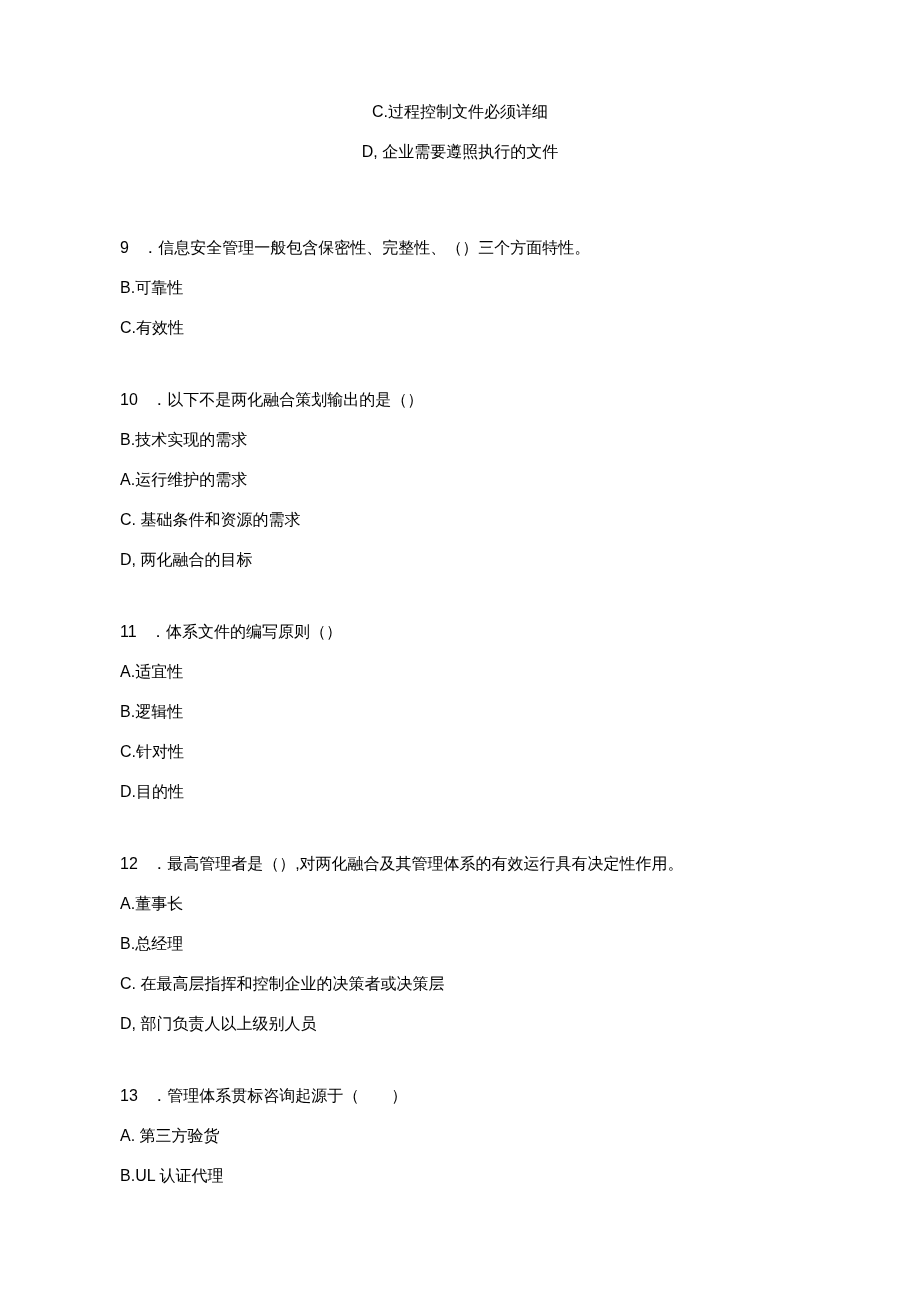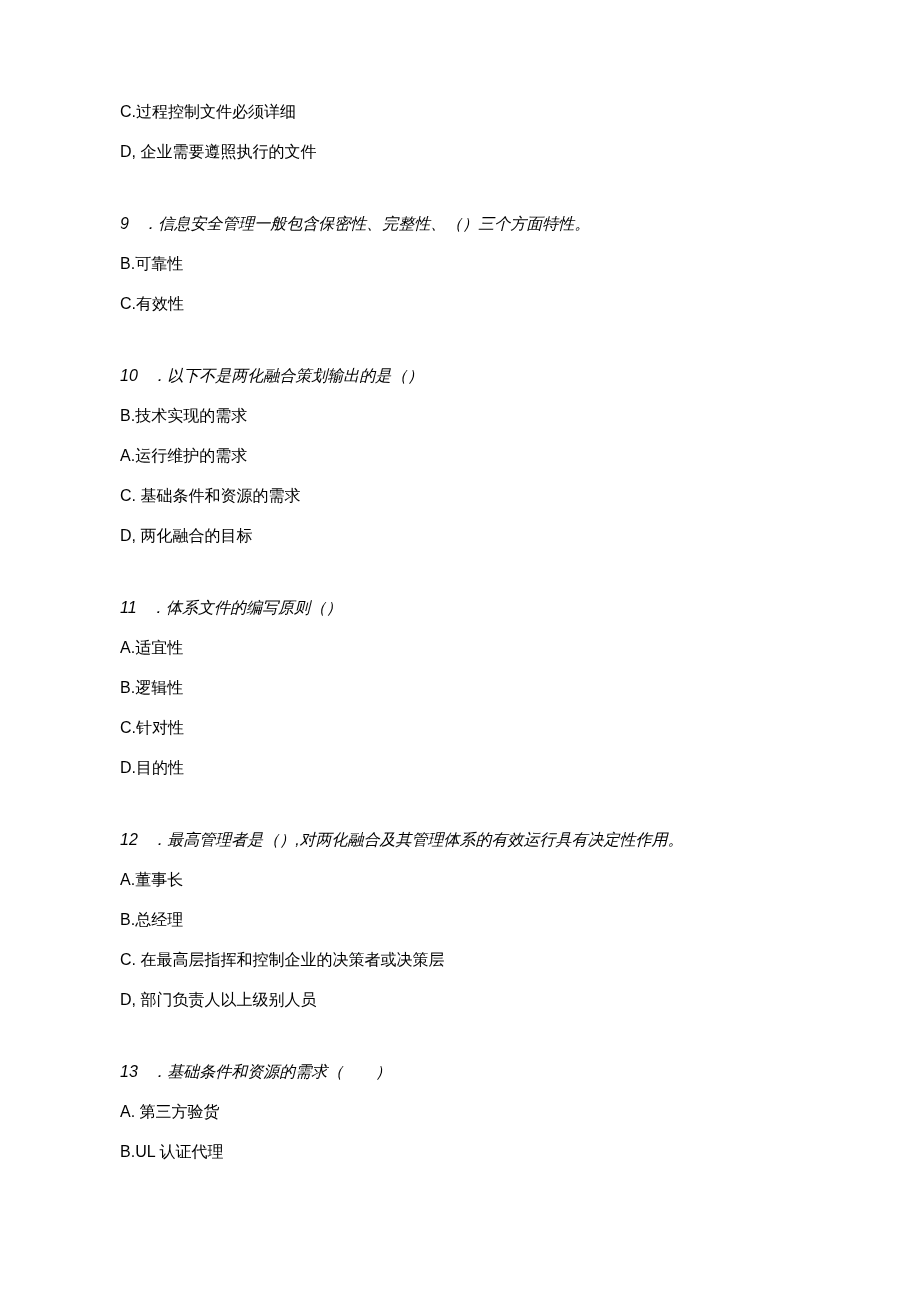--- a/index.html
+++ b/index.html
@@ -23,25 +23,25 @@
     .q-block {
       margin-bottom: 48px;
     }
     .q-num {
       display: inline-block;
     }
     .q-text {
       display: inline;
     }
     .leading-options {
-      margin-bottom: 48px;
+      margin-bottom: 72px;
+      text-align: center;
     }
     .q-line {
       margin-bottom: 16px;
-      font-style: italic;
     }
   </style>
 </head>
 <body>
 
 <div class="leading-options">
   <div class="option">
     <span>C.</span><span>过程控制文件必须详细</span>
   </div>
   <div class="option">
@@ -82,17 +82,17 @@
     <span class="q-num">12</span>&nbsp;&nbsp;&nbsp;<span>．</span><span class="q-text">最高管理者是（）,对两化融合及其管理体系的有效运行具有决定性作用。</span>
   </div>
   <div class="option"><span>A.</span><span>董事长</span></div>
   <div class="option"><span>B.</span><span>总经理</span></div>
   <div class="option"><span>C.</span> <span>在最高层指挥和控制企业的决策者或决策层</span></div>
   <div class="option"><span>D,</span> <span>部门负责人以上级别人员</span></div>
 </div>
 
 <div class="q-block">
   <div class="q-line">
-    <span class="q-num">13</span>&nbsp;&nbsp;&nbsp;<span>．</span><span class="q-text">基础条件和资源的需求（　　）</span>
+    <span class="q-num">13</span>&nbsp;&nbsp;&nbsp;<span>．</span><span class="q-text">管理体系贯标咨询起源于（　　）</span>
   </div>
   <div class="option"><span>A.</span> <span>第三方验货</span></div>
   <div class="option"><span>B.</span><span>UL 认证代理</span></div>
 </div>
 
 </body></html>

